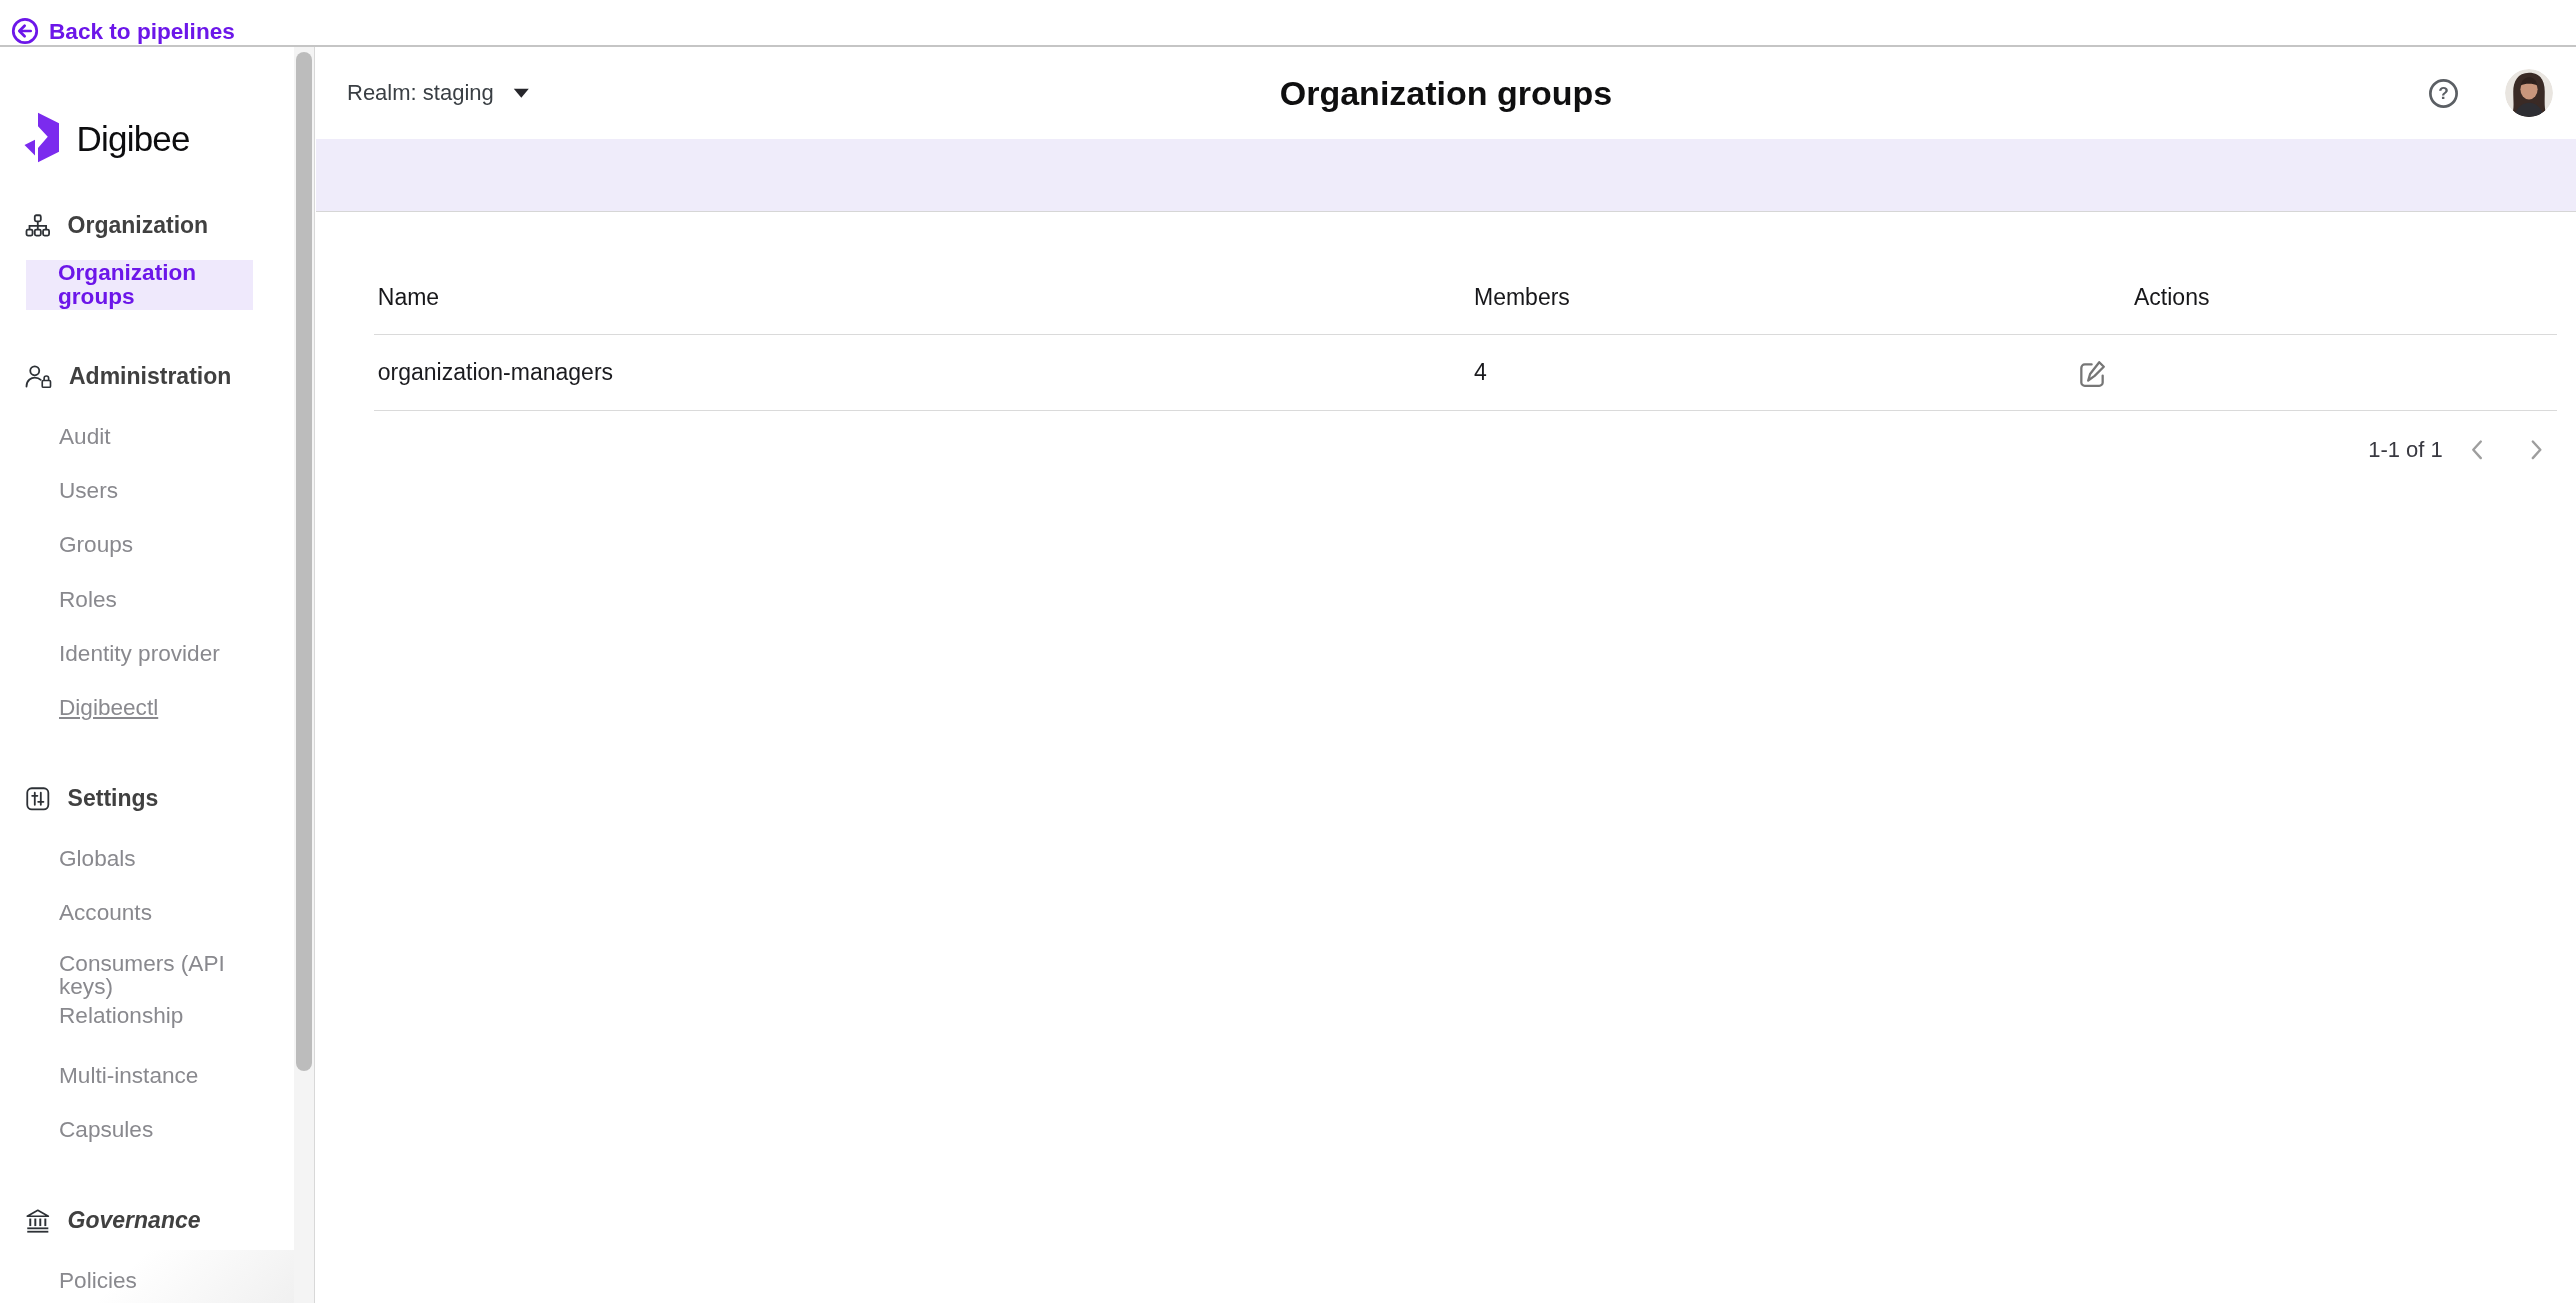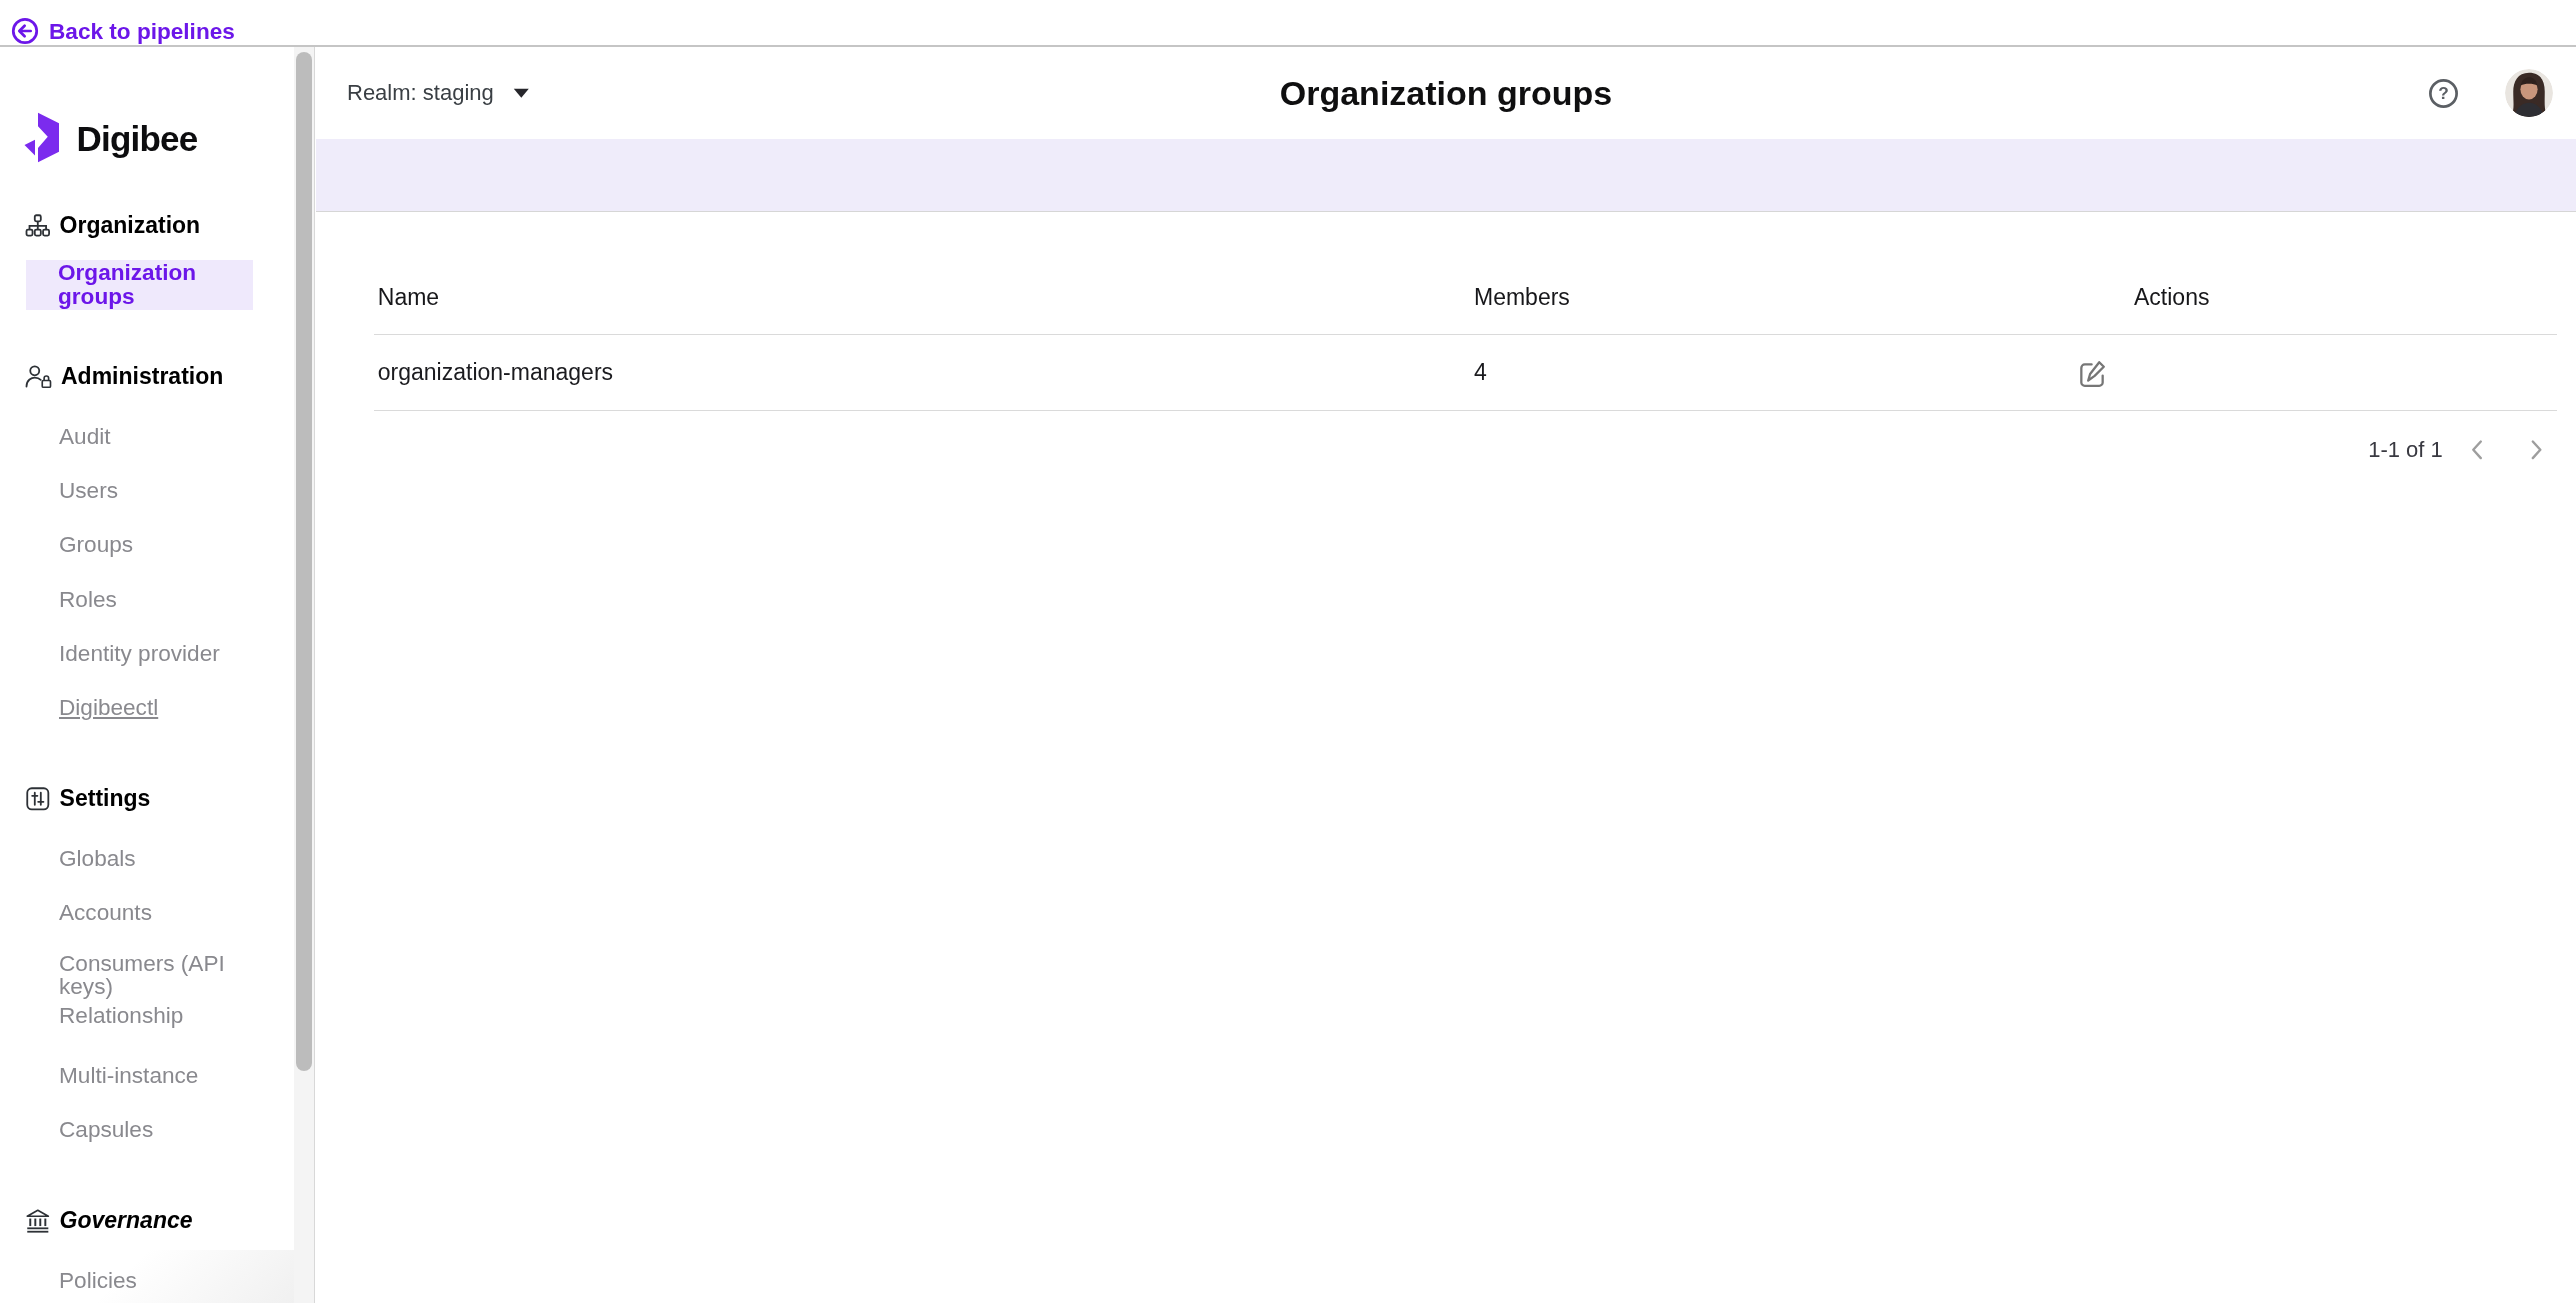--- a/index.html
+++ b/index.html
@@ -9,23 +9,23 @@
   
   .topbar{position:absolute;left:0;top:0;width:2576px;height:45px;background:#ffffff;border-bottom:2.3px solid #c5c5c5;}
   .back-link{position:absolute;left:10.5px;top:0;height:45px;display:flex;align-items:flex-end;gap:10.5px;color:#6C16E9;font-size:22.6px;font-weight:600;cursor:pointer;}
 
   
   .sidebar{position:absolute;left:0;top:47px;width:314px;height:1256px;background:#ffffff;border-right:1.5px solid #d8d8d8;}
   .sidebar-shadow{position:absolute;left:0;bottom:0;width:314px;height:53px;background:linear-gradient(135deg,rgba(255,255,255,0) 40%,rgba(120,120,120,0.12) 100%);}
   .scroll-track{position:absolute;left:294px;top:0;width:20.3px;height:1256px;background:#f4f4f4;}
   .scroll-thumb{position:absolute;left:1.5px;top:5.3px;width:16px;height:1019px;background:#bcbcbc;border-radius:8.3px;}
   .logo-row{position:absolute;left:19.6px;top:65px;display:flex;align-items:center;gap:15px;}
-  .logo-text{font-size:35px;font-weight:700;color:#0d0d0f;letter-spacing:-0.8px;}
+  .logo-text{font-size:35px;font-weight:400;color:#0d0d0f;letter-spacing:-0.8px;}
   .srow{position:absolute;left:0;width:314px;display:flex;align-items:center;}
-  .nav-head{height:45px;gap:9px;padding-left:25px;font-size:23px;font-weight:600;color:#000000;box-sizing:border-box;}
+  .nav-head{height:45px;gap:17px;padding-left:25px;font-size:23px;font-weight:600;color:#404040;box-sizing:border-box;}
   .nav-item{height:45px;padding-left:59px;font-size:22.6px;color:#89898E;box-sizing:border-box;cursor:pointer;}
   .nav-item.wrap2{height:70px;line-height:23px;padding-top:12px;align-items:center;box-sizing:border-box;}
   .nav-item .w{display:inline-block;width:173px;}
   .nav-active{position:absolute;left:26px;width:227px;top:213px;height:50px;background:#EFE9FC;display:flex;align-items:center;cursor:pointer;}
   .nav-active .lbl{padding-left:32px;width:166px;font-size:22.6px;line-height:24px;font-weight:700;color:#6C16E9;}
 
   
   .main-header{position:absolute;left:316px;top:47px;width:2260px;height:92px;background:#ffffff;}
   .realm{position:absolute;left:31px;top:0;height:92px;display:flex;align-items:center;gap:19.6px;font-size:22px;color:#3a3f44;cursor:pointer;}
   .page-title{position:absolute;left:0;width:2260px;top:0;height:92px;display:flex;align-items:center;justify-content:center;font-size:34px;font-weight:600;color:#0f0f10;}

